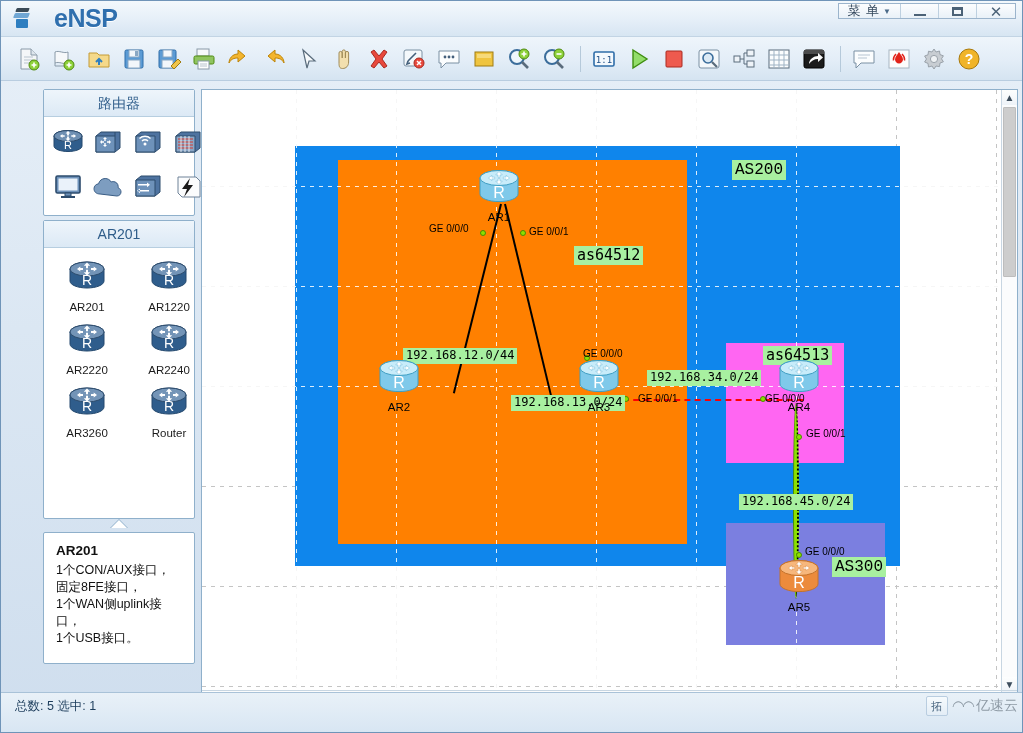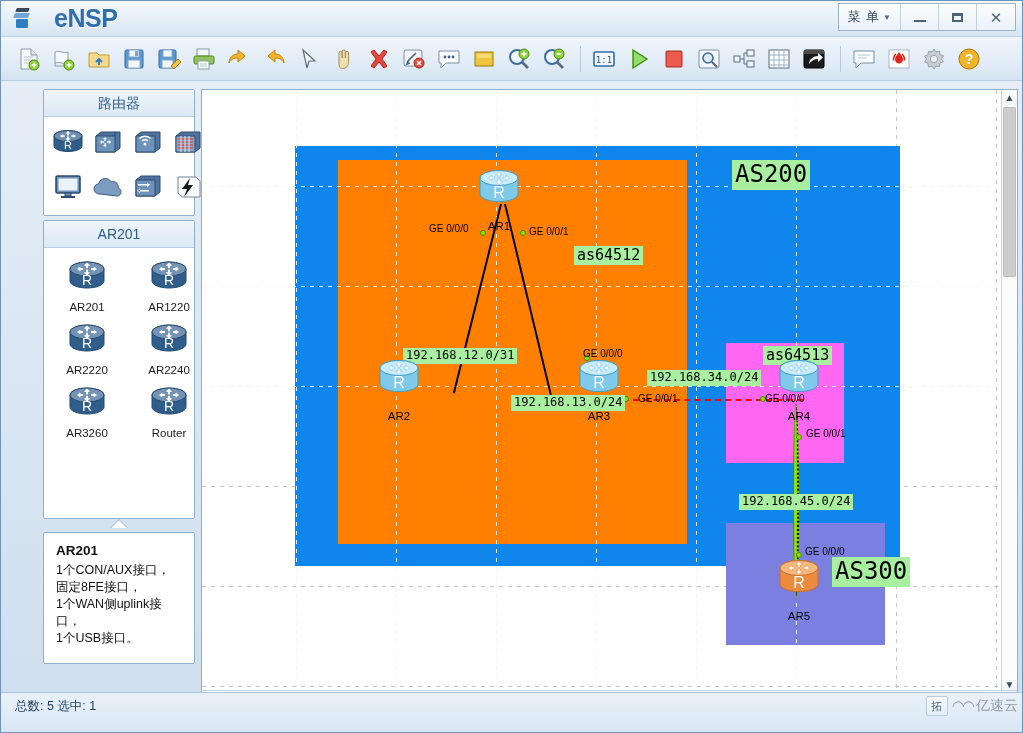--- a/index.html
+++ b/index.html
@@ -41,21 +41,21 @@
   .logo-text {
     font-size: 25px; font-weight: bold; color:#2f6fae;
     letter-spacing:-0.5px; line-height:26px;
     text-shadow: 0 1px 0 #ffffff;
   }
   .doc-title {
     position:absolute; left:0; top:9px; width:1023px; text-align:center;
     font-size:13px; color:#4a5a6a;
   }
   .winbtns {
-    position:absolute; right:8px; top:2px; height:28px;
+    position:absolute; right:8px; top:2px; height:16px;
     display:flex; align-items:stretch;
     border:1px solid #9bb4cc; border-radius:0; overflow:hidden;
     background:linear-gradient(180deg,#fdfefe,#e7eff7);
   }
   .winbtn {
     min-width:38px; padding:0 8px; display:flex; align-items:center; justify-content:center;
     font-size:12px; color:#33475c; border-right:1px solid #bdd0e0;
     background:linear-gradient(180deg,#fcfdfe,#e9f1f8);
   }
   .winbtn:last-child{ border-right:none; }
@@ -145,38 +145,38 @@
   .as200{ background:#0f86ec; }
   .as64512{ background:#ff8000; }
   .as64513{ background:#ff66f2; }
   .as300{ background:#7b7fe0; }
 
   .glabel{
     position:absolute; background:#a8f0a0; color:#000;
     font-family:"DejaVu Sans Mono","Liberation Mono",monospace;
     white-space:nowrap; padding:1px 3px; line-height:1.15;
   }
-  .glabel.big{ font-size:24px; letter-spacing:0px; }
+  .glabel.big{ font-size:16px; letter-spacing:0px;font-family:Liberation Mono, monospace; }
   .glabel.mid{ font-size:15px; }
   .glabel.small{ font-size:12px; }
 
   .link{ position:absolute; transform-origin:0 50%; height:0;
     border-top:2px solid #000; }
   .link.sel{ border-top:2px dashed #ff0000; }
   .link.dot{ border-top:2px dotted #000; }
 
   .dot{ position:absolute; width:6px; height:6px; background:#8ce000;
     border:1px solid #4a8d00; border-radius:50%; }
 
   .iflabel{ position:absolute; font-size:10px; color:#000; white-space:nowrap;
     font-family:"Liberation Sans",sans-serif;}
 
   .node{ position:absolute; width:52px; }
   .node .rt{ position:relative; width:52px; height:42px;}
-  .node .nm{ text-align:center; font-size:11.5px; color:#000; margin-top:10px;}
+  .node .nm{ text-align:center; font-size:11.5px; color:#000; margin-top:1px;}
 
   
   .vscroll{
     position:absolute; right:0; top:0; width:16px; height:602px;
     background:#fbfcfd; border-left:1px solid #c8d6e2;
   }
   .hscroll{
     position:absolute; left:0; bottom:0; height:16px; width:801px;
     background:#fbfcfd; border-top:1px solid #c8d6e2;
   }
@@ -747,21 +747,21 @@
 
       <div class="iflabel" data-name="interface-label-ar1-g000" style="left:227px; top:133px;">GE 0/0/0</div>
       <div class="iflabel" data-name="interface-label-ar1-g001" style="left:327px; top:136px;">GE 0/0/1</div>
       <div class="iflabel" data-name="interface-label-ar2-g000" style="left:222px; top:258px;">GE 0/0/0</div>
       <div class="iflabel" data-name="interface-label-ar3-g000" style="left:381px; top:258px;">GE 0/0/0</div>
       <div class="iflabel" data-name="interface-label-ar3-g001" style="left:436px; top:303px;">GE 0/0/1</div>
       <div class="iflabel" data-name="interface-label-ar4-g000" style="left:563px; top:303px;">GE 0/0/0</div>
       <div class="iflabel" data-name="interface-label-ar4-g001" style="left:604px; top:338px;">GE 0/0/1</div>
       <div class="iflabel" data-name="interface-label-ar5-g000" style="left:603px; top:456px;">GE 0/0/0</div>
 
-      <div class="glabel small" data-name="subnet-label-net12" style="left:201px; top:258px;">192.168.12.0/31</div>
+      <div class="glabel small" data-name="subnet-label-net12" style="left:201px; top:258px;">192.168.12.0/44</div>
       <div class="glabel small" data-name="subnet-label-net13" style="left:309px; top:305px;">192.168.13.0/24</div>
       <div class="glabel small" data-name="subnet-label-net34" style="left:445px; top:280px;">192.168.34.0/24</div>
       <div class="glabel small" data-name="subnet-label-net45" style="left:537px; top:404px;">192.168.45.0/24</div>
 
       <style>
         [data-name="subnet-label-net12"]{ left:201px; top:258px; }
         [data-name="subnet-label-net13"]{ left:309px; top:305px; }
       </style>
 
       <div class="glabel big" data-name="as-label-as200" style="left:530px; top:70px;">AS200</div>

